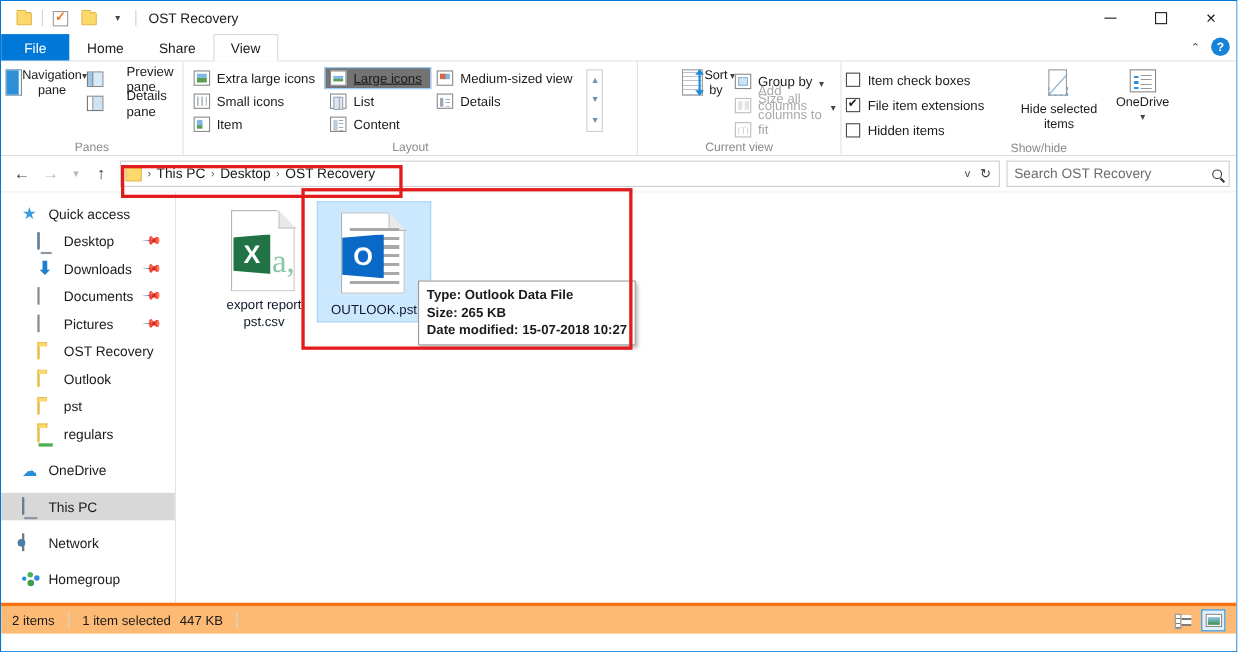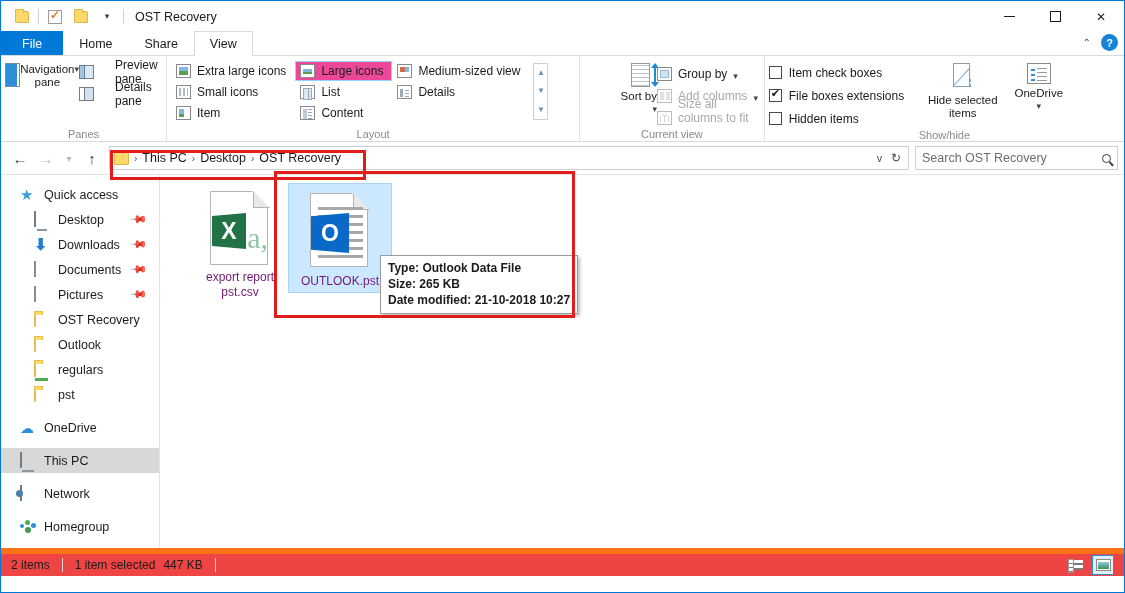--- a/index.html
+++ b/index.html
@@ -156,21 +156,21 @@
 
   
   .layout-cols { display: flex; gap: 0; padding-top: 2px; }
   .lay-col { display: flex; flex-direction: column; gap: 1px; }
   .lay-item {
     display: flex; align-items: center; gap: 6px;
     font-size: 12px; height: 20px; padding: 0 8px 0 4px;
     border: 1px solid transparent;
     white-space: nowrap;
   }
-  .lay-item.sel { background: #ec4899; border-color: #99d1ff; }
+  .lay-item.sel { background: #737373; border-color: #99d1ff; text-decoration: underline; }
   .lay-ico { width: 15px; height: 14px; border: 1px solid #8a8a8a; background: #fff; position: relative; flex: none;}
   .lay-ico.xl::after { content:""; position:absolute; left:2px; top:2px; right:2px; bottom:2px;
      background: linear-gradient(180deg,#7fb8e0 0 50%, #5d9e4e 50% 100%); }
   .lay-ico.lg::after { content:""; position:absolute; left:2px; top:4px; right:2px; bottom:3px;
      background: linear-gradient(180deg,#7fb8e0 0 55%, #5d9e4e 55% 100%); }
   .lay-ico.md::after { content:""; position:absolute; left:2px; top:2px; width:5px; height:5px; background:#cf6a4a; }
   .lay-ico.md::before { content:""; position:absolute; right:2px; top:2px; width:5px; height:5px; background:#7fb8e0; }
   .lay-ico.sm::after { content:""; position:absolute; left:2px; top:2px; right:2px; bottom:2px;
      background-image: repeating-linear-gradient(90deg,#9ab 0 2px, #fff 2px 4px), repeating-linear-gradient(0deg,#9ab 0 2px,#fff 2px 4px);
      background-size: 4px 4px; opacity: .8; }
@@ -186,21 +186,21 @@
      background: repeating-linear-gradient(0deg,#9ab 0 1px,#fff 1px 3px); }
 
   .lay-scroll {
     width: 15px; height: 57px; border: 1px solid #cfcfcf; background: #fff;
     display: flex; flex-direction: column; justify-content: space-around; align-items: center;
     margin-left: 4px; margin-top: 2px;
   }
   .lay-scroll span { font-size: 8px; color: #7090aa; line-height: 1; }
 
   
-  .sortbtn { width: 48px; display:flex; flex-direction:column; align-items:flex-end; padding-top: 4px;
+  .sortbtn { width: 48px; display:flex; flex-direction:row; align-items:flex-start; padding-top: 4px;
     font-size: 11.5px; line-height: 13px; text-align:center;margin-left:36px; }
   .sort-ico { width: 26px; height: 24px; position: relative; margin-bottom: 3px; }
   .sort-ico .grid { position:absolute; left:0; top:0; width: 19px; height: 24px; border: 1px solid #9a9a9a;
     background: repeating-linear-gradient(0deg,#b8c4cf 0 1px,#fff 1px 4px); }
   .sort-ico .arr { position:absolute; right: 1px; top: 1px; width: 2px; height: 22px; background: #1e8bd8;}
   .sort-ico .arr::before { content:""; position:absolute; left:-3px; top:-1px; border-left:4px solid transparent;
     border-right:4px solid transparent; border-bottom:5px solid #1e8bd8;}
   .sort-ico .arr::after { content:""; position:absolute; left:-3px; bottom:-1px; border-left:4px solid transparent;
     border-right:4px solid transparent; border-top:5px solid #1e8bd8;}
 
@@ -322,21 +322,21 @@
   .ic-home i:nth-child(3){left:5px;top:8px;width:6px;height:6px;background:#3f9e4f;}
   .ic-home i:nth-child(4){left:11px;top:4px;width:5px;height:5px;background:#2b8fd8;}
 
   .filearea { flex: 1; background: #ffffff; position: relative; }
 
   .fileitem {
     position: absolute; width: 104px; text-align: center;
   }
   .fileitem .thumb { height: 82px; display:flex; align-items:flex-end; justify-content:center; }
   .fileitem .label {
-    font-size: 12px; color: #701a75; line-height: 15px; padding: 1px 2px; display: inline-block;
+    font-size: 12px; color: #0f172a; line-height: 15px; padding: 1px 2px; display: inline-block;
   }
   .fileitem.selected .sel-bg { background: #cce8ff; border: 1px solid #a7d4f5; }
   .fileitem .sel-bg { padding: 4px 2px 2px 2px; }
 
   
   .doc-shape { width: 60px; height: 74px; position: relative; }
   .doc-shape .page {
     position:absolute; left:0; top:0; width:58px; height:74px;
     background:#fff; border:1px solid #b4b4b4;
     clip-path: polygon(0 0, 72% 0, 100% 22%, 100% 100%, 0 100%);
@@ -373,21 +373,21 @@
     white-space: nowrap;
   }
 
   
   .annot {
     position: absolute; border: 3px solid #e21b1b; pointer-events: none;
   }
 
   
   .statusbar {
-    height: 28px; border-top: 6px solid #f97316; background: #ef4444;
+    height: 28px; border-top: 3px solid #f97316; background: #fdba74;
     display: flex; align-items: center; padding: 0 10px;
     font-size: 12px; color: #1b1b1b; position: relative;
   }
   .st-sep { width:1px; height:14px; background:#d6d6d6; margin: 0 12px; }
   .st-right { position:absolute; right: 10px; display:flex; align-items:center; gap:6px;}
   .vbtn { width: 22px; height: 20px; display:flex; align-items:center; justify-content:center;
      border:1px solid transparent; position: relative;}
   .vbtn.on { border-color:#2b8fd8; background:#dff0fb; }
   .vb-det { width:15px; height:12px; position:relative;}
   .vb-det::after{content:"";position:absolute;left:0;top:0;width:4px;height:12px;
@@ -557,21 +557,21 @@
 
     <div class="rgroup" style="width:360px">
       <div class="rgroup-body">
         <div class="sh-list" style="width:148px">
           <div class="sh-item">
             <span class="cbox"></span>
             <span>Item check boxes</span>
           </div>
           <div class="sh-item">
             <span class="cbox on"></span>
-            <span>File boxes extensions</span>
+            <span>File item extensions</span>
           </div>
           <div class="sh-item">
             <span class="cbox"></span>
             <span>Hidden items</span>
           </div>
         </div>
         <div class="hidesel">
           <span class="hidesel-ico">
             <i class="pg"></i>
               <i class="dash"></i>
@@ -640,26 +640,26 @@
       </div>
       <div class="nav-item indent">
         <span class="nav-ico"><span class="ic-folder"></span></span>
         <span>OST Recovery</span>
       </div>
       <div class="nav-item indent">
         <span class="nav-ico"><span class="ic-folder"></span></span>
         <span>Outlook</span>
       </div>
       <div class="nav-item indent">
+        <span class="nav-ico"><span class="ic-folder"></span></span>
+        <span>pst</span>
+      </div>
+      <div class="nav-item indent">
         <span class="nav-ico"><span class="ic-folderg"></span></span>
         <span>regulars</span>
-      </div>
-      <div class="nav-item indent">
-        <span class="nav-ico"><span class="ic-folder"></span></span>
-        <span>pst</span>
       </div>
       <div class="nav-item" style="margin-top:8px">
         <span class="nav-ico"><span class="ic-cloud">☁</span></span>
         <span>OneDrive</span>
       </div>
       <div class="nav-item sel" style="margin-top:8px">
         <span class="nav-ico"><span class="ic-pc"></span></span>
         <span>This PC</span>
       </div>
       <div class="nav-item" style="margin-top:8px">
@@ -701,21 +701,21 @@
           </div>
         </div>
         <div class="sel-bg" style="background:#cce8ff;border:1px solid #a7d4f5;border-top:none;">
           <span class="label">OUTLOOK.pst</span>
         </div>
       </div>
 
       <div class="tooltip" style="left:220px; top:80px;font-weight:bold;">
         <div>Type: Outlook Data File</div>
         <div>Size: 265 KB</div>
-        <div>Date modified: 21-10-2018 10:27</div>
+        <div>Date modified: 15-07-2018 10:27</div>
       </div>
 
       <div class="annot" style="left:114px; top:-4px; width:301px; height:147px;"></div>
     </div>
   </div>
 
   <div class="annot" style="left:109px; top:149px; width:256px; height:30px;"></div>
 
   <div class="statusbar">
     <span>2 items</span>

